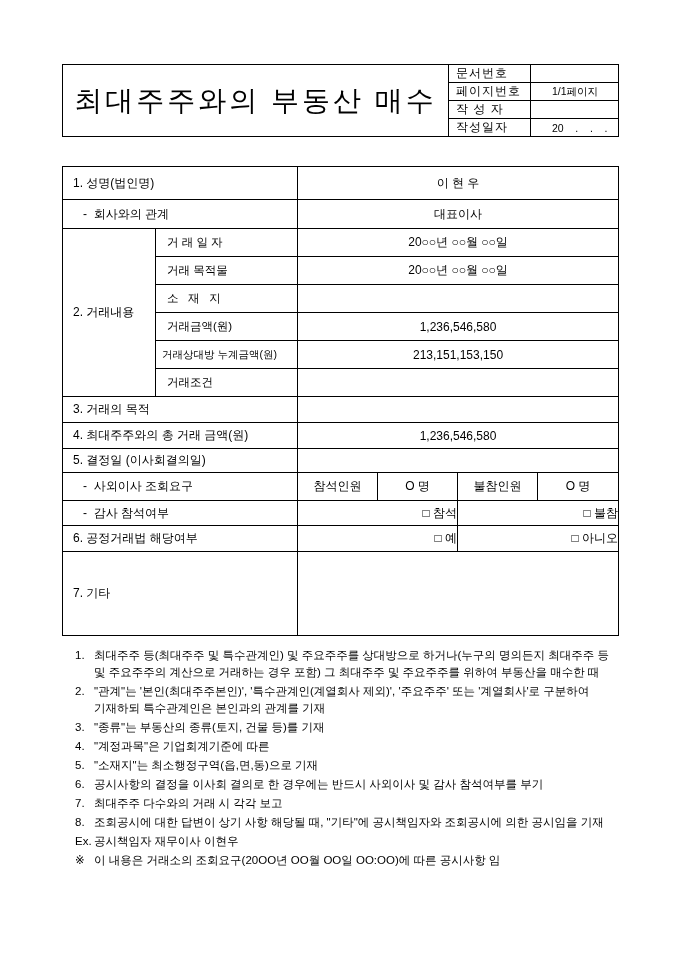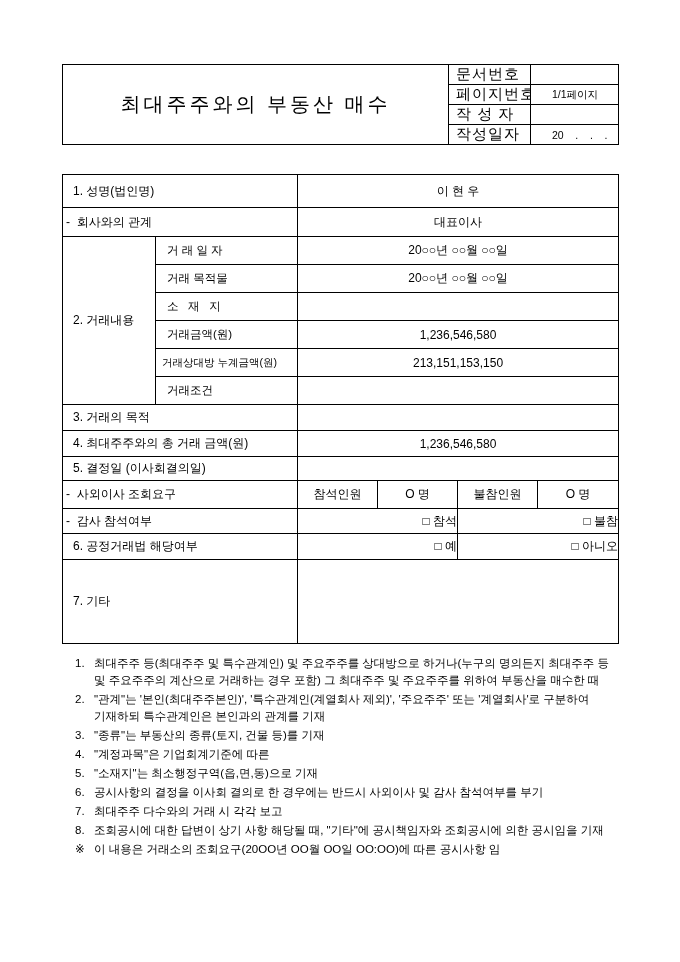--- a/index.html
+++ b/index.html
@@ -10,28 +10,28 @@
     color:#000;
   }
   .page { width:680px; height:962px; padding:64px 62px 20px 62px; overflow:hidden; }
 
   table { border-collapse:collapse; table-layout:fixed; width:556px; }
   td { border:1px solid #000; padding:0; vertical-align:middle; font-size:12px; overflow:hidden; }
 
   
   .header-table { border:1.4px solid #000; }
   .header-table td { height:18px; }
-  .title-cell { text-align:center; font-size:20px; letter-spacing:3px; font-weight:400; }
-  .meta-label { font-size:15px; padding-left:7px; letter-spacing:1px; white-space:pre; }
+  .title-cell { text-align:center; font-size:28px; letter-spacing:3px; font-weight:400; }
+  .meta-label { font-size:12px; padding-left:7px; letter-spacing:1px; white-space:pre; }
   .meta-value { font-size:10.5px; padding-left:21px; white-space:pre; }
 
   
   .main-table { margin-top:29px; border:1.6px solid #000; }
   .lbl { text-align:left; padding-left:10px; white-space:pre; }
-  .indent { padding-left:3px; }
+  .indent { padding-left:20px; }
   .sublbl { text-align:left; padding-left:11px; white-space:pre; font-size:11.5px; }
   .sublbl-sm { font-size:10.5px; padding-left:6px; }
   .val { text-align:center; }
   .chk { text-align:right; padding-left:26px; }
 
   
   .notes { margin-top:11px; padding-left:13px; width:556px; }
   .note { display:flex; font-size:11.5px; line-height:17px; margin-bottom:2px; }
   .note-num { min-width:17px; margin-right:2px; white-space:nowrap; flex:none; }
   .note-text { flex:1; word-break:keep-all; }
@@ -177,18 +177,22 @@
     </div>
     <div class="note">
       <span class="note-num">7.</span>
       <span class="note-text">최대주주 다수와의 거래 시 각각 보고</span>
     </div>
     <div class="note">
       <span class="note-num">8.</span>
       <span class="note-text">조회공시에 대한 답변이 상기 사항 해당될 때, "기타"에 공시책임자와 조회공시에 의한 공시임을 기재</span>
     </div>
     <div class="note">
+      <span class="note-num">Ex.</span>
+      <span class="note-text">공시책임자 재무이사 이현우</span>
+    </div>
+    <div class="note">
       <span class="note-num">※</span>
       <span class="note-text">이 내용은 거래소의 조회요구(20OO년 OO월 OO일 OO:OO)에 따른 공시사항 임</span>
     </div>
   </div>
 
 </div>
 
 </body></html>

